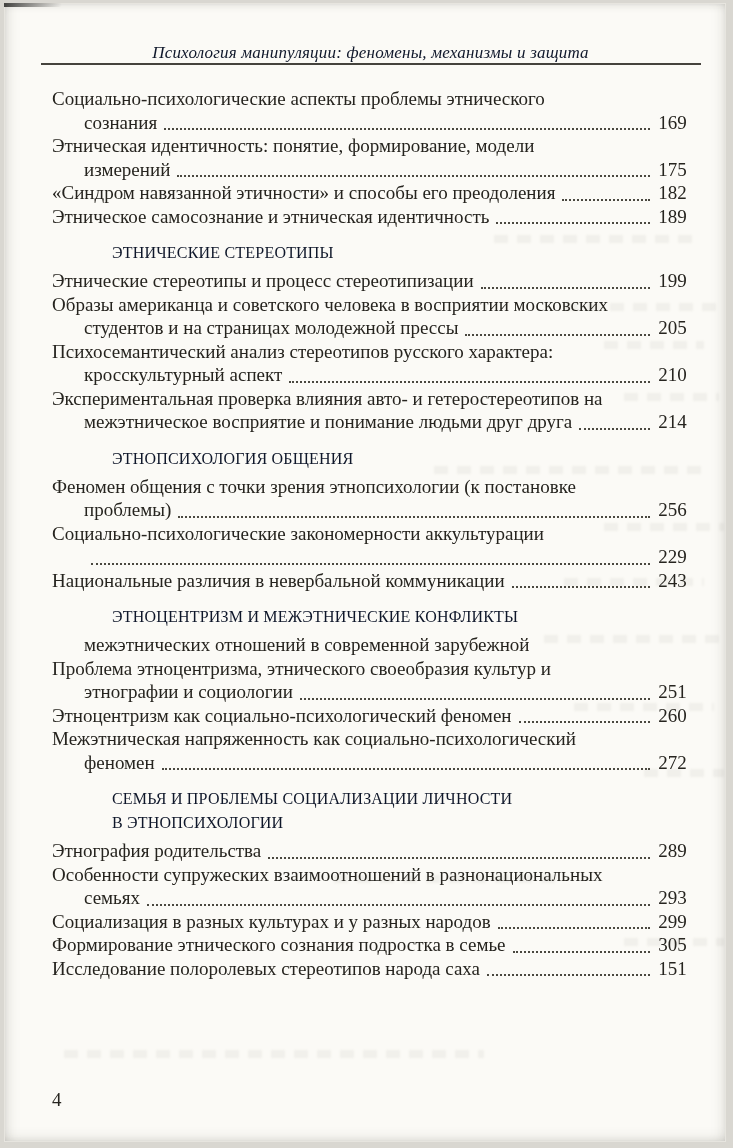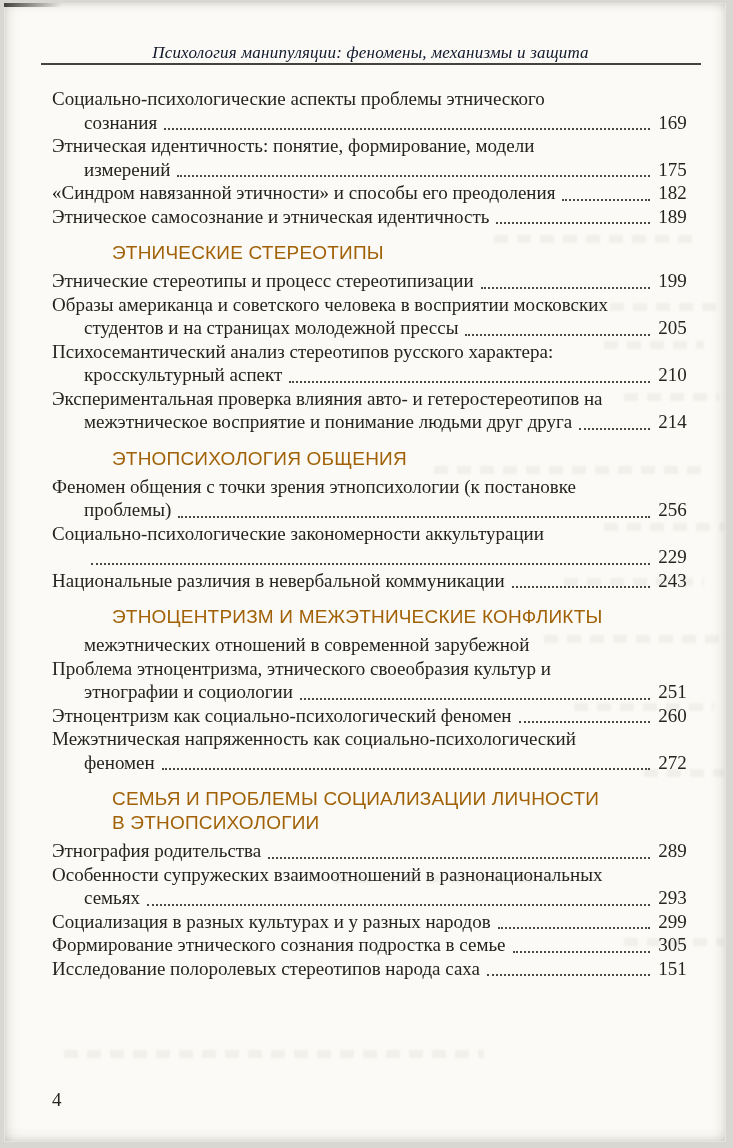--- a/index.html
+++ b/index.html
@@ -61,27 +61,27 @@
     height: 0;
     margin: 0 6px 4px 7px;
     border-bottom: 2px dotted #4a4840;
   }
   .pg {
     flex: 0 0 auto;
     min-width: 33px;
     text-align: center;
   }
   .heading {
-    font-family: Liberation Sans, sans-serif;
-    font-size: 19px;
+    font-family: Liberation Serif, serif;
+    font-size: 16px;
     line-height: 24px;
     letter-spacing: .2px;
     padding-left: 60px;
     margin: 13px 0 4px 0;
-    color: #a16207;
+    color: #0f172a;
   }
   .folio {
     position: absolute;
     left: 48px; top: 1086px;
     font-size: 19px;
     color: #26241f;
   }
   
   .ghost {
     position: absolute;

